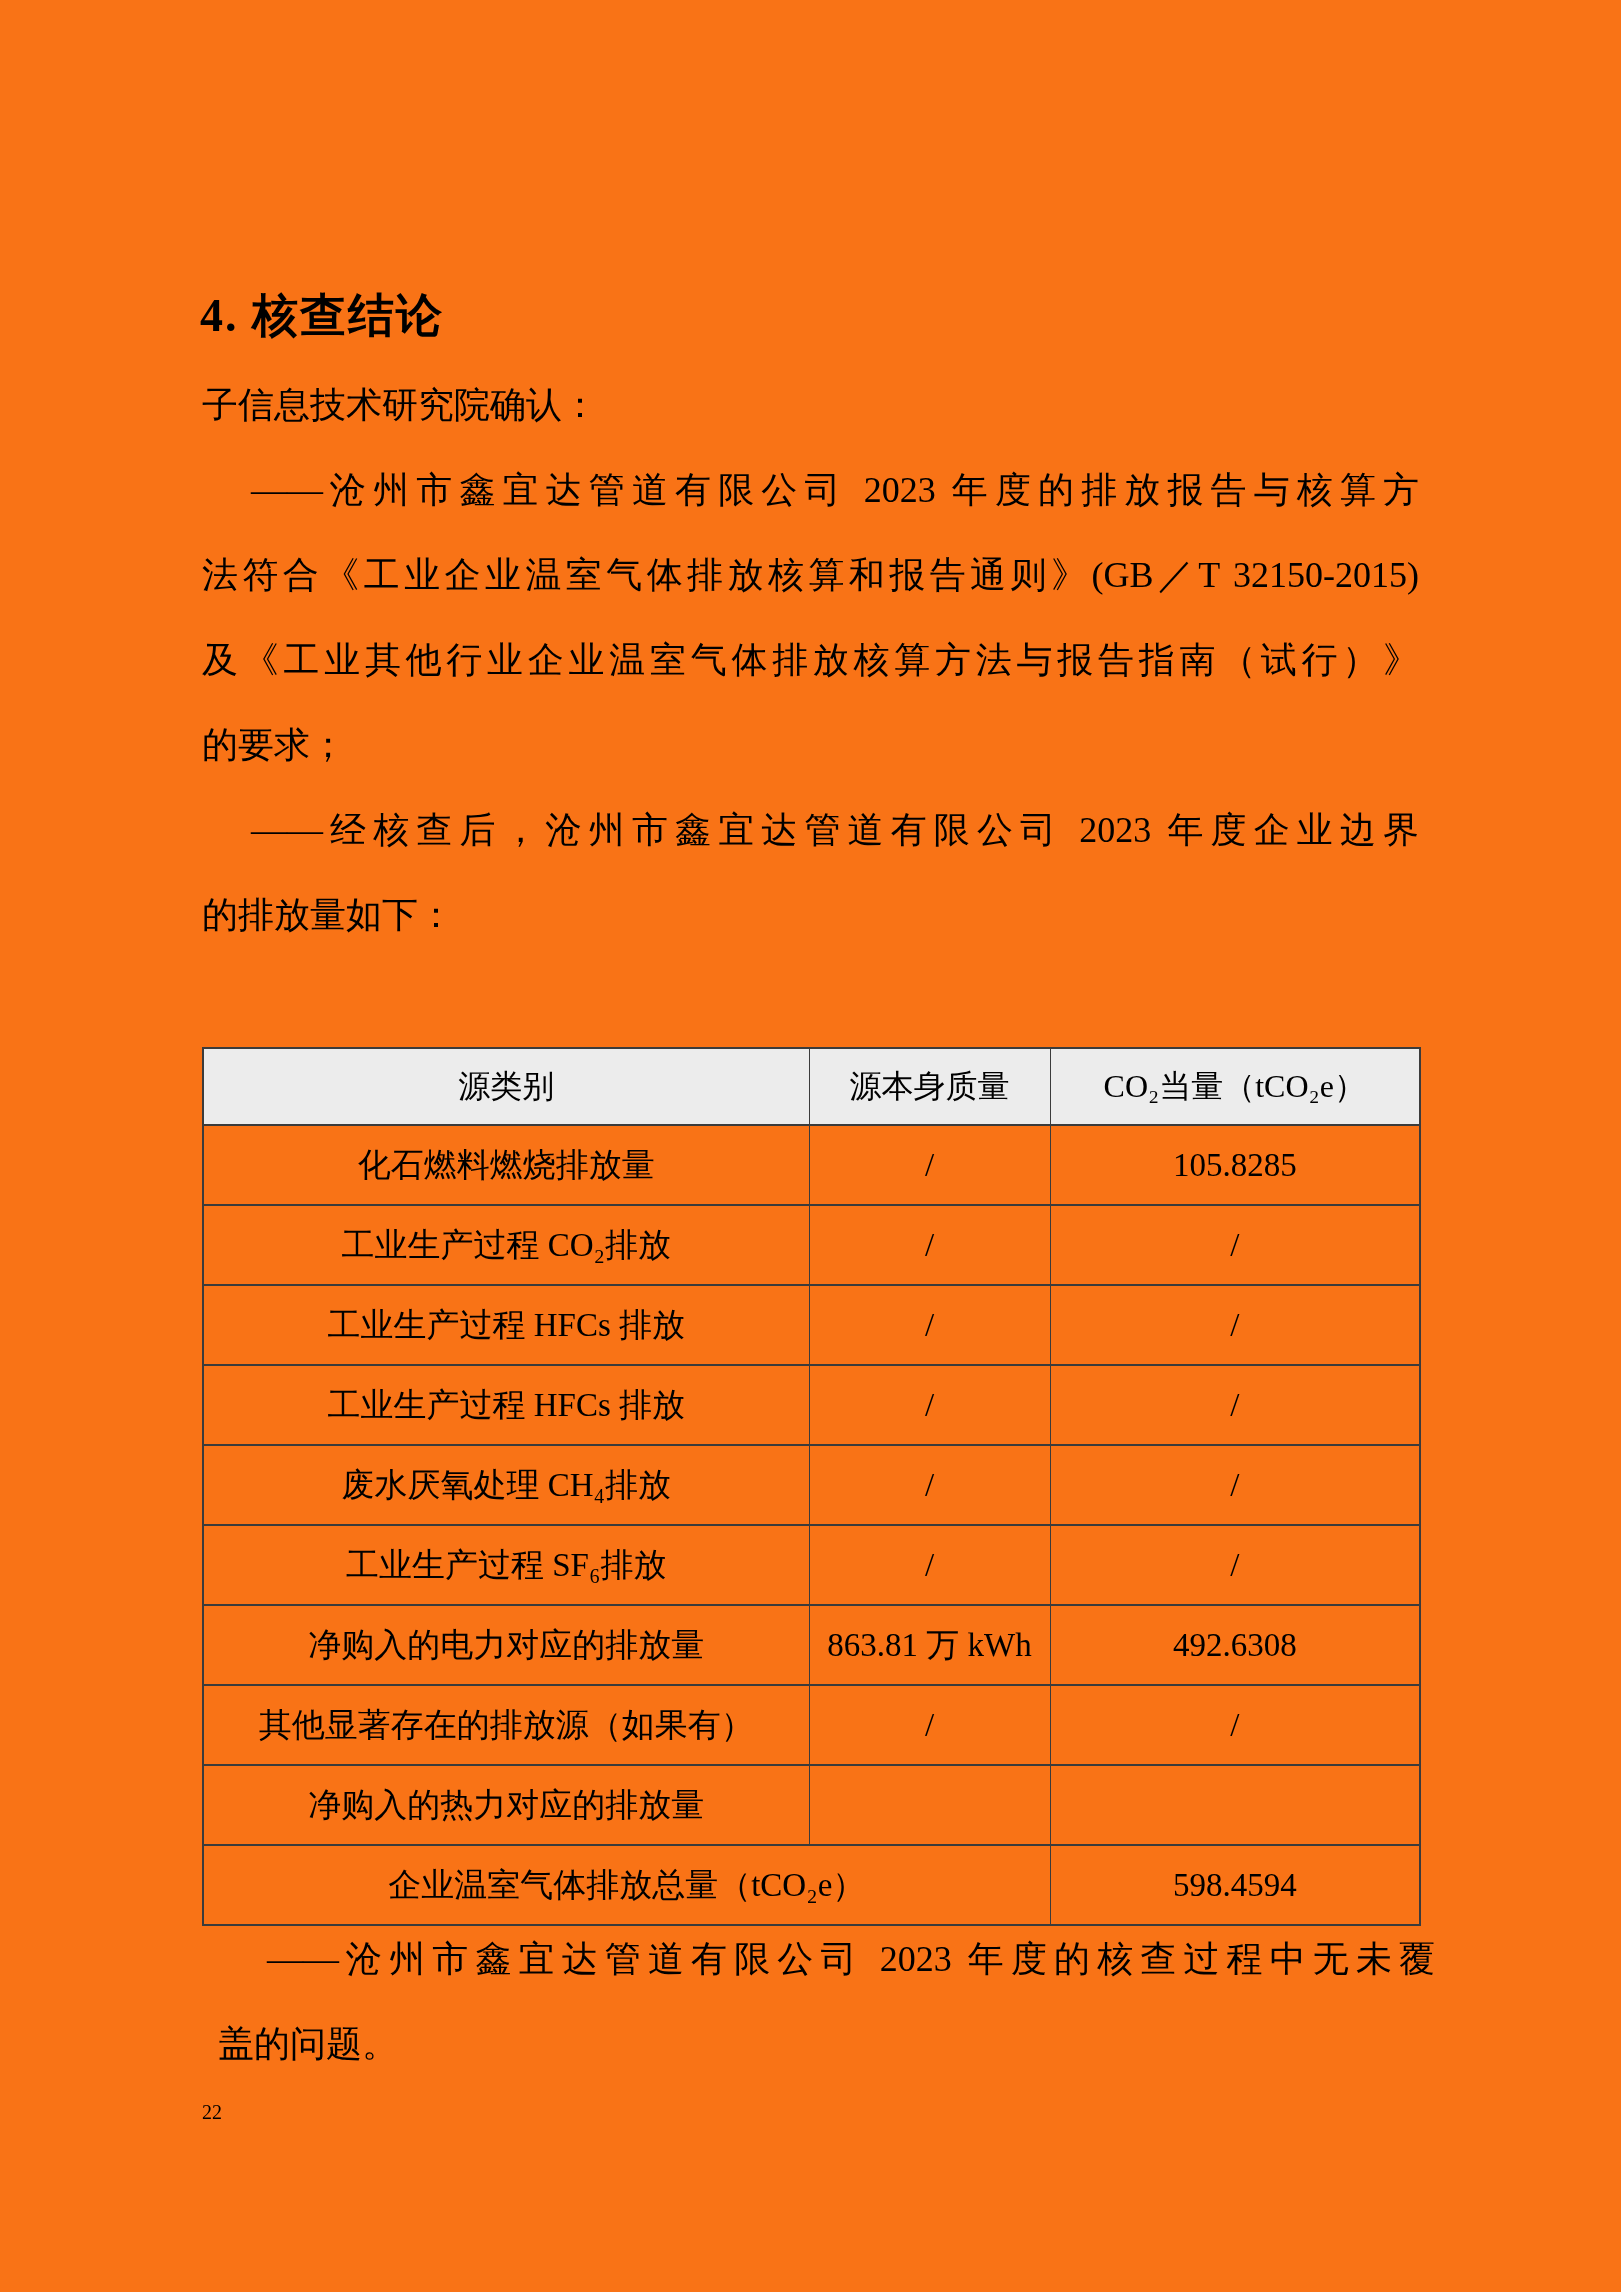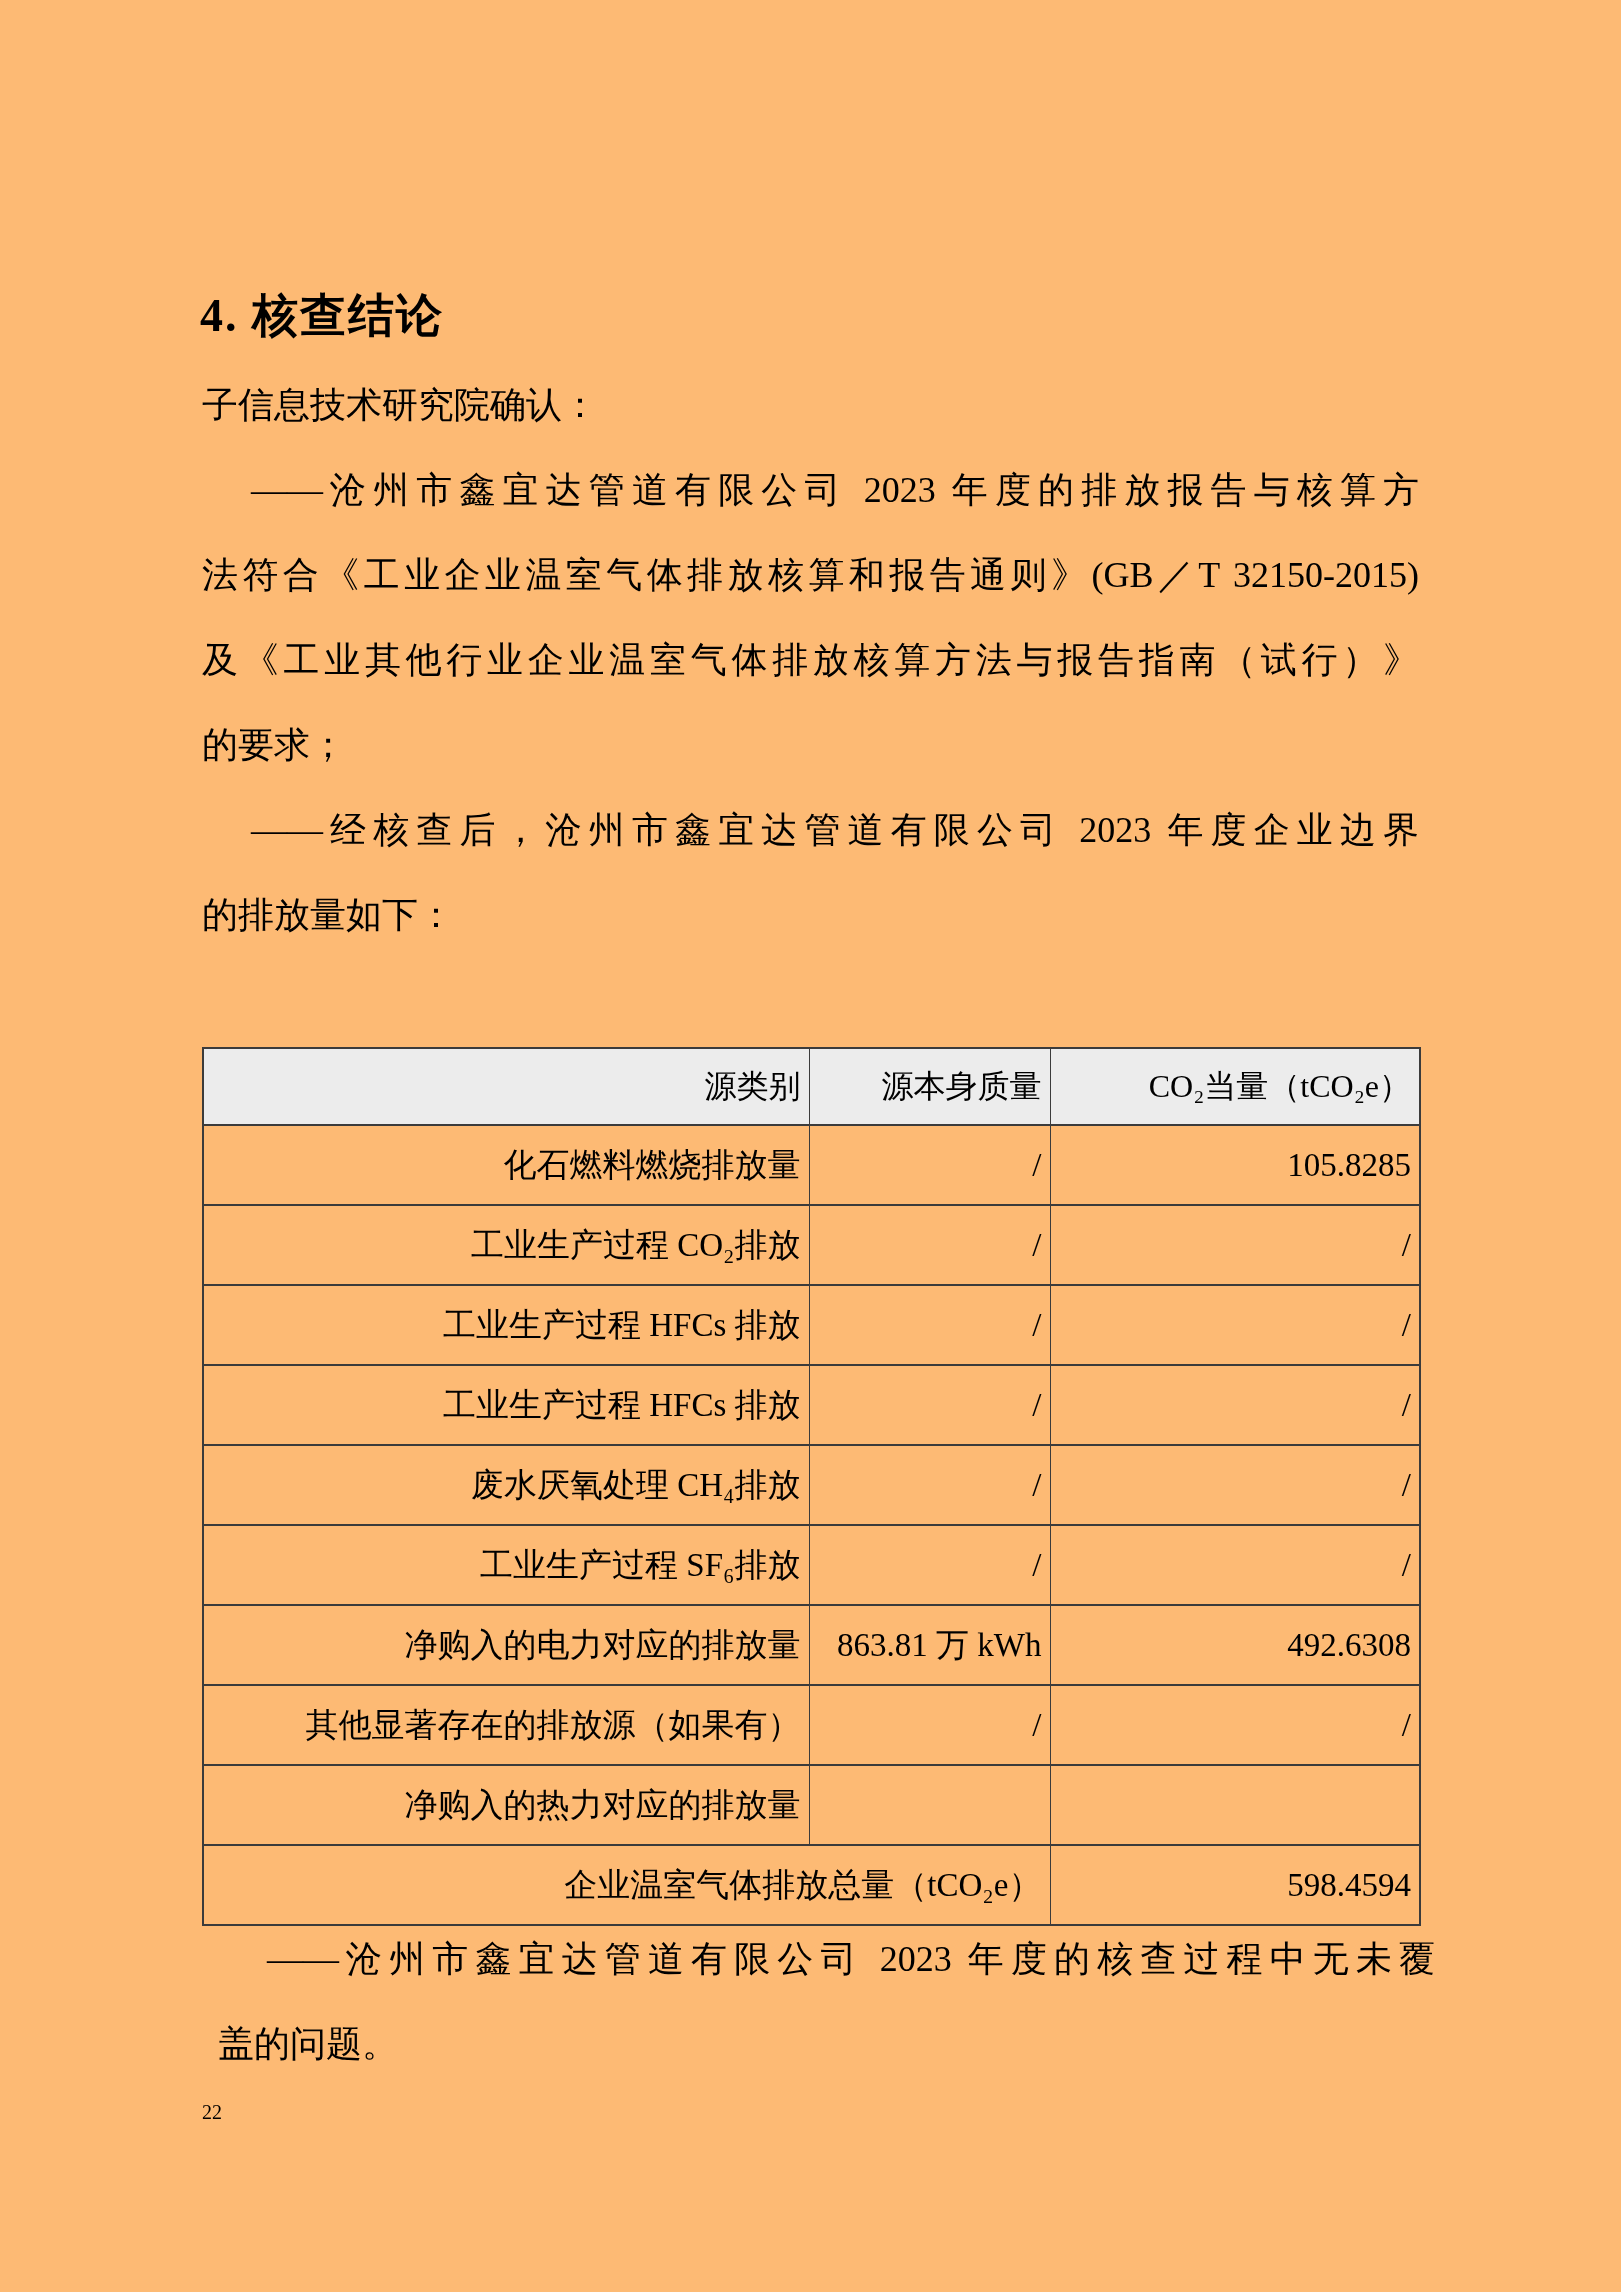--- a/index.html
+++ b/index.html
@@ -1,21 +1,21 @@
 <!DOCTYPE html>
 <html><head>
 <meta charset="utf-8">
 <style>
   html, body { margin: 0; padding: 0; background: #888; }
   .page {
     position: relative;
     width: 1621px;
     height: 2293px;
     margin: 0 auto;
-    background: #fdba74;
+    background: #f97316;
     color: #000000;
     font-family: "Liberation Serif", "DejaVu Serif", serif;
     overflow: hidden;
   }
   .doc-title {
     position: absolute;
     left: 200px;
     top: 285px;
     font-size: 46px;
     font-weight: bold;
@@ -47,21 +47,21 @@
     width: 1217px;
     border-collapse: collapse;
     table-layout: fixed;
     border: 2px solid #3b3b3b;
   }
   .doc-table th, .doc-table td {
     border-top: 2px solid #3b3b3b;
     border-bottom: 2px solid #3b3b3b;
     border-left: 1px solid #3b3b3b;
     border-right: 1px solid #3b3b3b;
-    text-align: right;
+    text-align: center;
     vertical-align: middle;
     padding: 0 8px;
     overflow: hidden;
   }
   .doc-table thead th {
     height: 75px;
     background: #ececec;
     font-weight: normal;
     font-size: 32px;
   }

